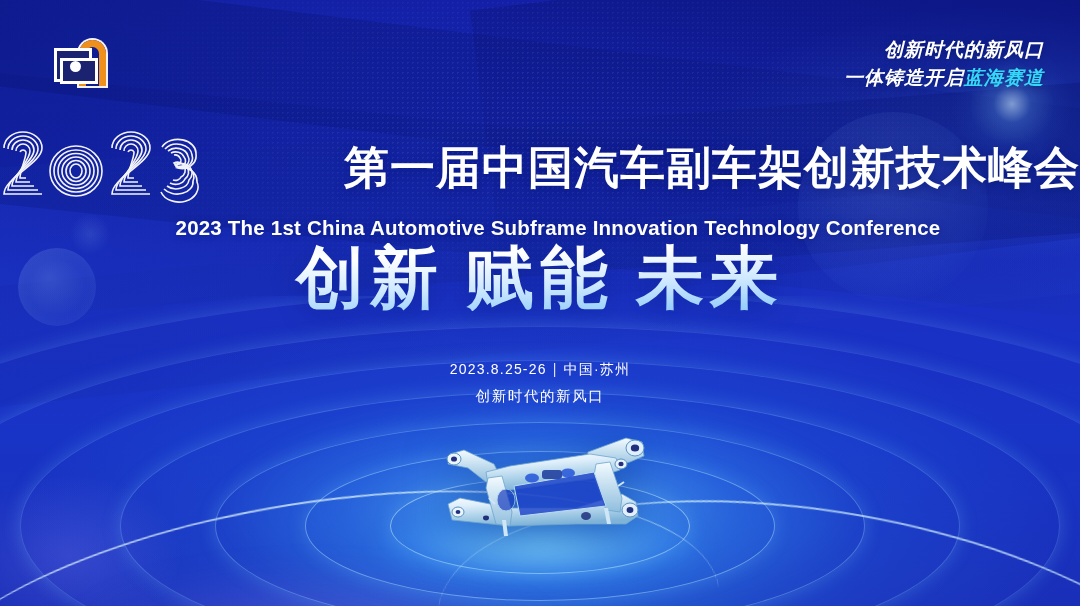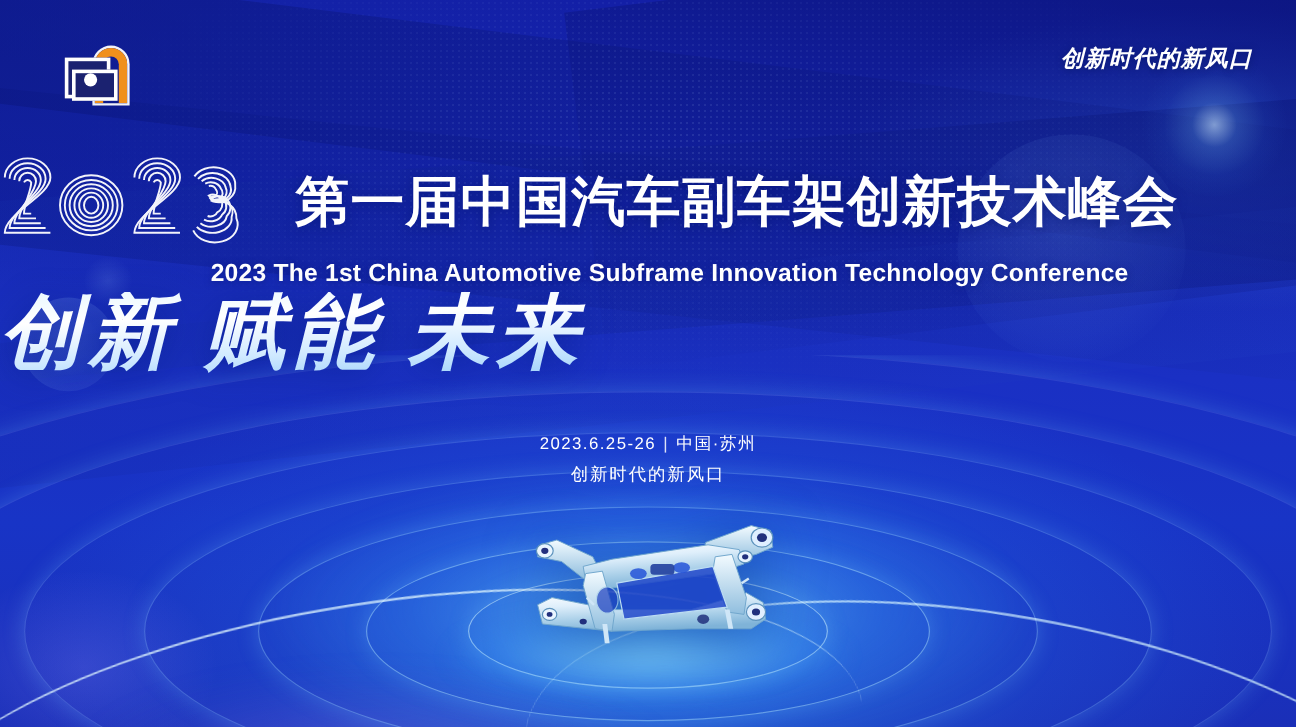--- a/index.html
+++ b/index.html
@@ -132,41 +132,41 @@
     position:absolute; right:36px; top:36px; text-align:right;
     font-style:italic; font-weight:700; letter-spacing:1px;
   }
   .tagline .t-line { font-size:19px; line-height:1.45; color:#ffffff; white-space:nowrap;
     text-shadow:0 1px 6px rgba(0,20,90,0.6); }
   .tagline .hl { color:#35d7f7; }
 
   
   .title-wrap { position:absolute; left:0; right:0; top:130px; }
 
-  .title-row { display:flex; align-items:center; justify-content:flex-start; gap:22px; }
+  .title-row { display:flex; align-items:center; justify-content:space-between; gap:22px; }
 
   .year { width:224px; height:74px; flex:0 0 auto; }
 
   .title-cn {
     font-size:45px; font-weight:900; color:#ffffff; letter-spacing:1px;
     white-space:nowrap; line-height:1;
     text-shadow:0 2px 10px rgba(0,20,110,0.55);
     font-family:"Liberation Sans","DejaVu Sans",sans-serif;
   }
   .title-en {
     margin-top:12px; text-align:center; color:#ffffff;
     font-size:20.5px; font-weight:600; letter-spacing:0.2px; white-space:nowrap;
     text-shadow:0 1px 6px rgba(0,20,110,0.5);
     padding-left:36px;
   }
 
   
   .slogan {
-    position:absolute; left:0; right:0; top:243px; 
-    font-size:68px; font-weight:900; font-style:italic; letter-spacing:6px;
+    position:absolute; left:0; right:0; top:243px; text-align:center;
+    font-size:68px; font-weight:900; letter-spacing:6px;
     line-height:1;
     background:linear-gradient(178deg, #e9f7ff 0%, #ffffff 26%, #cfe9ff 58%, #9fd2fb 82%, #7cc3f7 100%);
     -webkit-background-clip:text; background-clip:text;
     -webkit-text-fill-color:transparent; color:transparent;
     filter:drop-shadow(0 4px 14px rgba(0,25,120,0.45));
   }
   .slogan .sp { display:inline-block; width:22px; }
 
   
   .meta { position:absolute; left:0; right:0; top:356px; text-align:center; color:#ffffff; }
@@ -220,20 +220,21 @@
     <div class="logo-mark">
       <div class="lm-arch"></div>
       <div class="lm-sq-back"></div>
       <div class="lm-sq-front"></div>
       <div class="lm-dot"></div>
     </div>
   </div>
 
   <div class="tagline">
     <div class="t-line">创新时代的新风口</div>
+    <div class="t-line"><span>一体铸造开启</span><span class="hl">蓝海赛道</span></div>
   </div>
 
   <div class="title-wrap">
     <div class="title-row">
       <svg class="year" viewBox="0 0 224 74">
         <defs>
           <g id="lines2">
             <path d="M6 16 A18 15 0 0 1 42 16 C42 30 6 46 6 62 L42 62" fill="none"></path>
           </g>
         </defs>
@@ -272,21 +273,21 @@
         </g>
       </svg>
       <div class="title-cn">第一届中国汽车副车架创新技术峰会</div>
     </div>
     <div class="title-en">2023 The 1st China Automotive Subframe Innovation Technology Conference</div>
   </div>
 
   <div class="slogan"><span>创新</span><span class="sp"></span><span>赋能</span><span class="sp"></span><span>未来</span></div>
 
   <div class="meta">
-    <div class="m1"><span>2023.6.25-26</span><span class="bar">|</span><span>中国·苏州</span></div>
+    <div class="m1"><span>2023.8.25-26</span><span class="bar">|</span><span>中国·苏州</span></div>
     <div class="m2">创新时代的新风口</div>
   </div>
 
   <div class="product">
     <div class="prod-glow"></div>
     <svg viewBox="0 0 300 150">
       <defs>
         <linearGradient id="mtl" x1="0" y1="0" x2="0.3" y2="1">
           <stop offset="0%" stop-color="#ffffff"></stop>
           <stop offset="35%" stop-color="#dfeffb"></stop>

